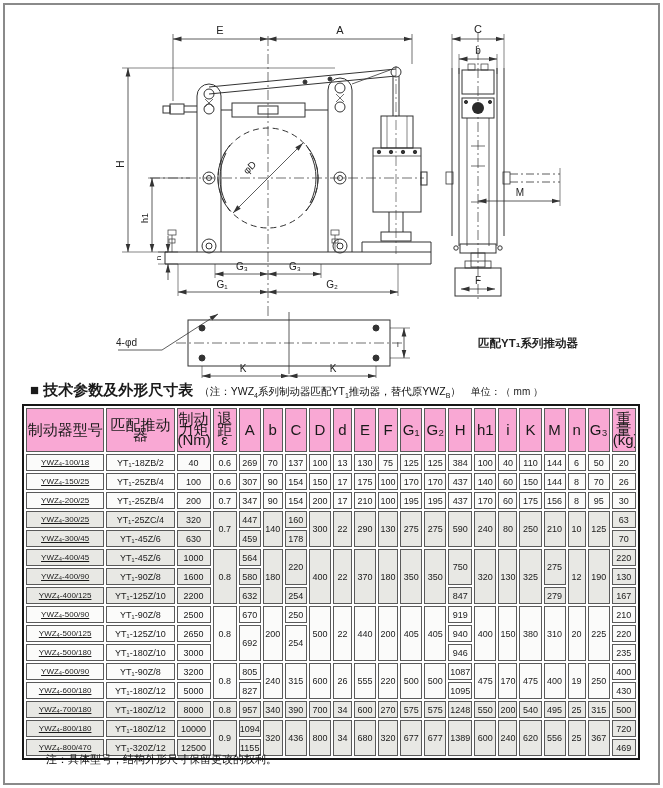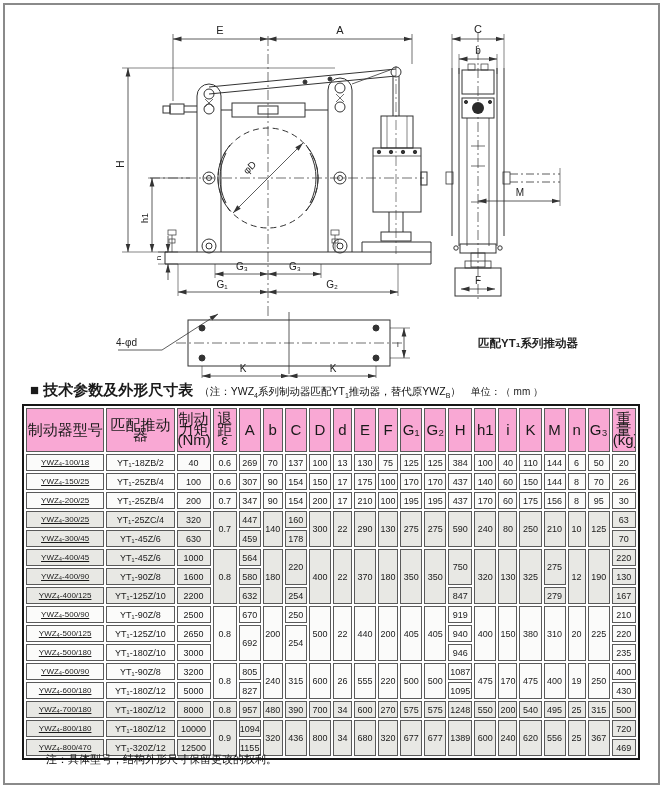--- a/index.html
+++ b/index.html
@@ -508,21 +508,21 @@
           <td>827</td>
           <td>1095</td>
           <td>430</td>
         </tr>
         <tr>
           <td class="model shade">YWZ₄-700/180</td>
           <td class="shade">YT₁-180Z/12</td>
           <td class="shade">8000</td>
           <td class="shade">0.8</td>
           <td class="shade">957</td>
-          <td class="shade">480</td>
+          <td class="shade">340</td>
           <td class="shade">390</td>
           <td class="shade">700</td>
           <td class="shade">34</td>
           <td class="shade">600</td>
           <td class="shade">270</td>
           <td class="shade">575</td>
           <td class="shade">575</td>
           <td class="shade">1248</td>
           <td class="shade">550</td>
           <td class="shade">200</td>

